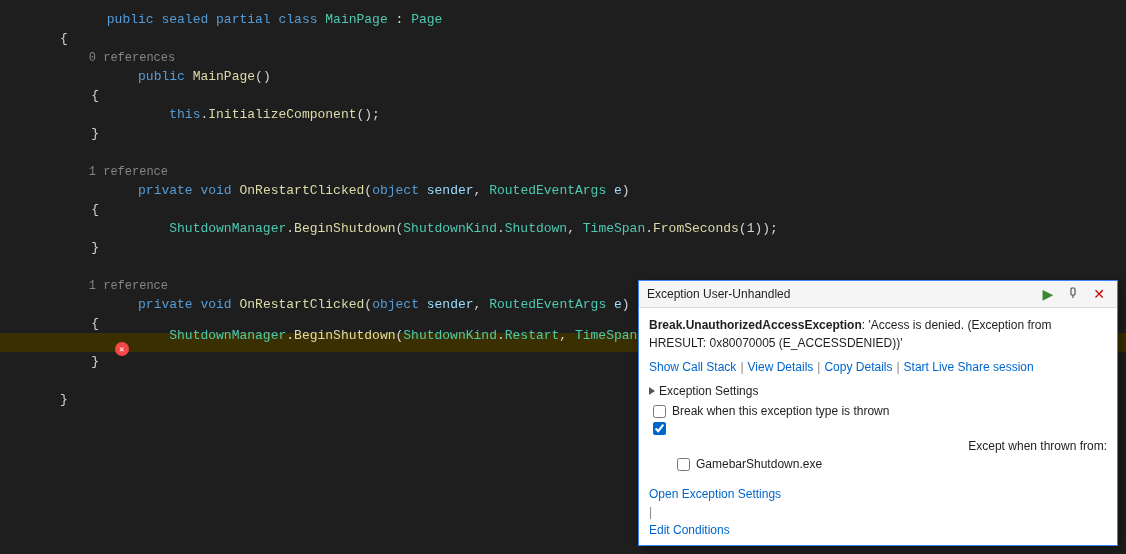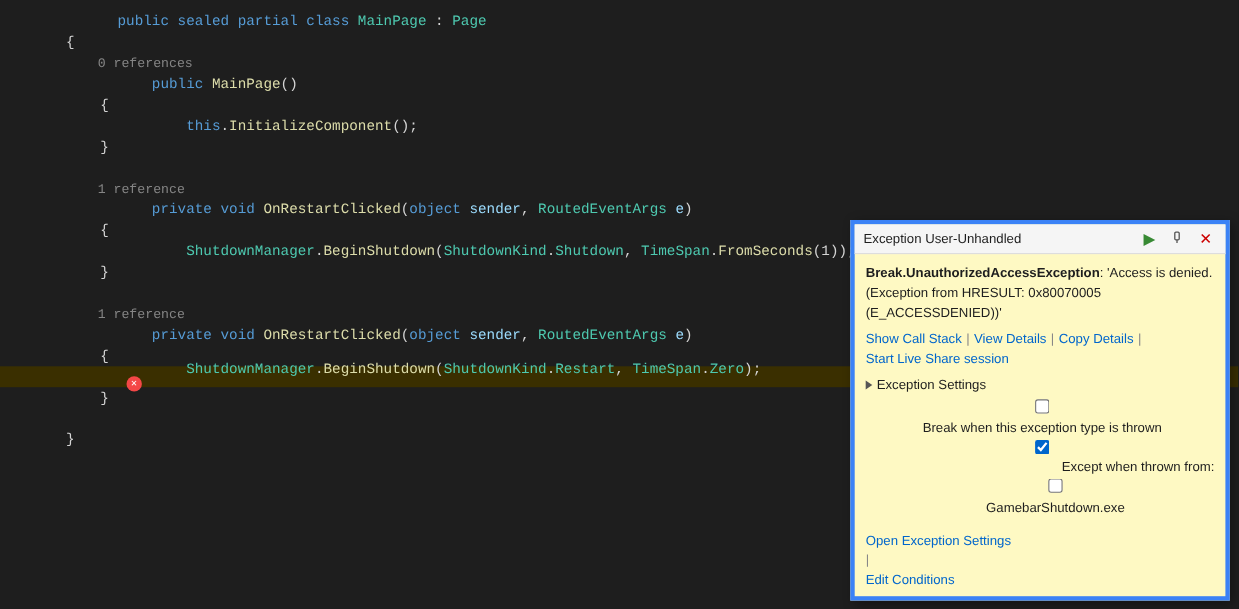--- a/index.html
+++ b/index.html
@@ -78,23 +78,23 @@
       left: 50%;
       top: 50%;
       transform: translate(-50%, -50%);
     }
 
     
     .exception-popup {
       position: absolute;
       right: 8px;
       bottom: 8px;
-      width: 345px;
-      background: #fef9c3;
-      border: 4px solid #3b82f6;
+      width: 480px;
+      background: #ffffff;
+      border: 1px solid #3b82f6;
       box-shadow: 3px 3px 10px rgba(0,0,0,0.4);
       font-family: 'Segoe UI', sans-serif;
       font-size: 12px;
       color: #1e1e1e;
     }
 
     .popup-titlebar {
       display: flex;
       align-items: center;
       justify-content: space-between;
@@ -183,21 +183,20 @@
       transform: rotate(180deg);
     }
 
     .checkbox-row {
       display: flex;
       align-items: center;
       gap: 6px;
       margin-bottom: 4px;
       margin-left: 4px;
       font-size: 12px;
-      flex-direction: column;
     }
 
     .checkbox-row input[type="checkbox"] {
       width: 13px;
       height: 13px;
       cursor: pointer;
       accent-color: #0066cc;
     }
 
     .indent {

